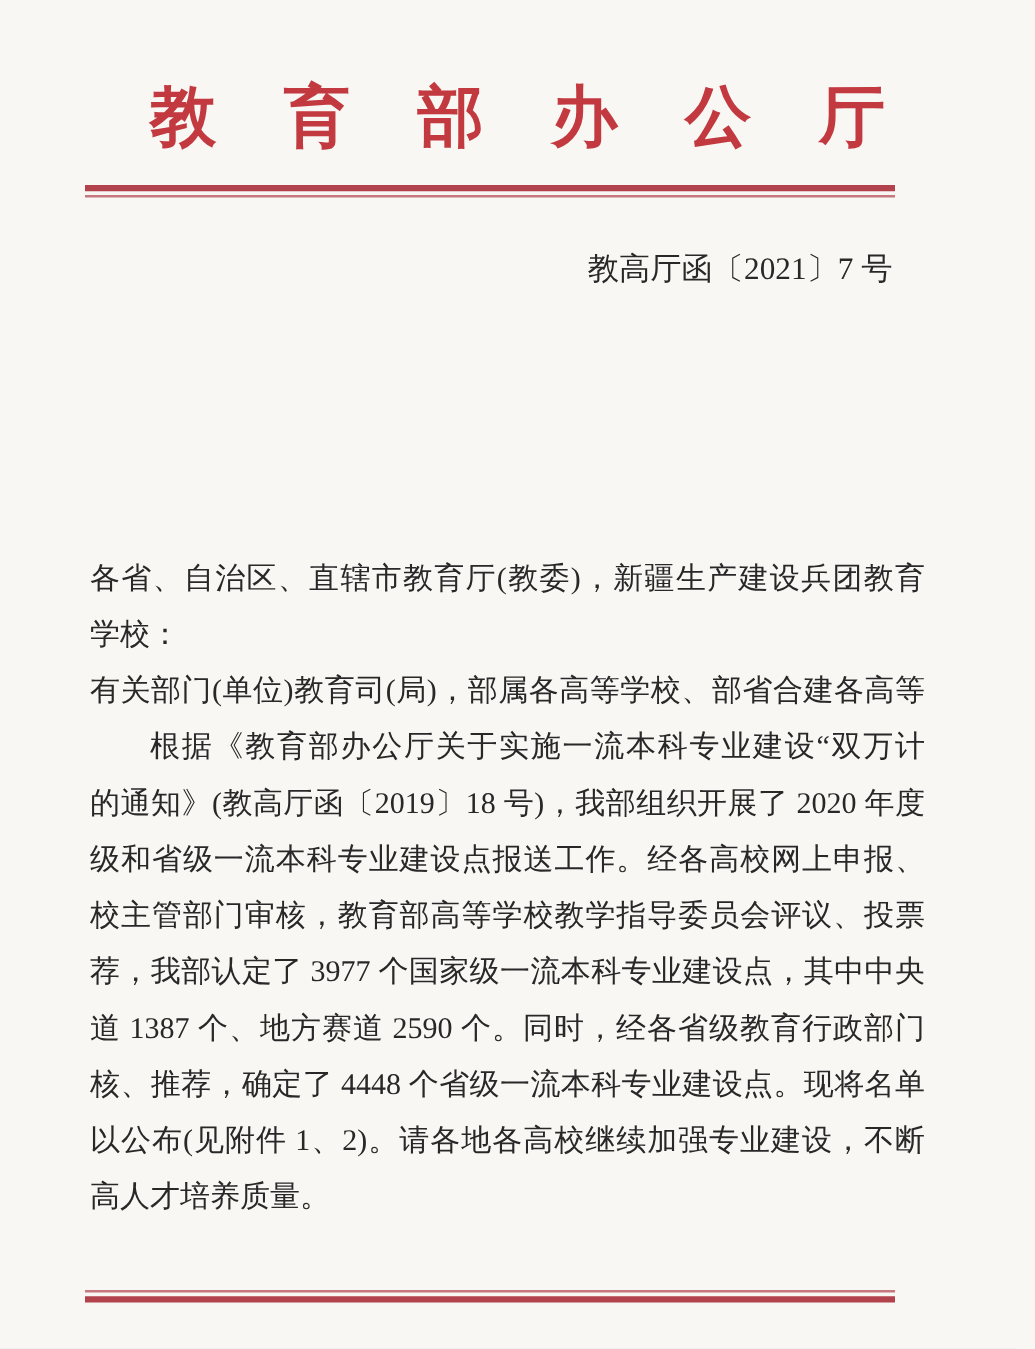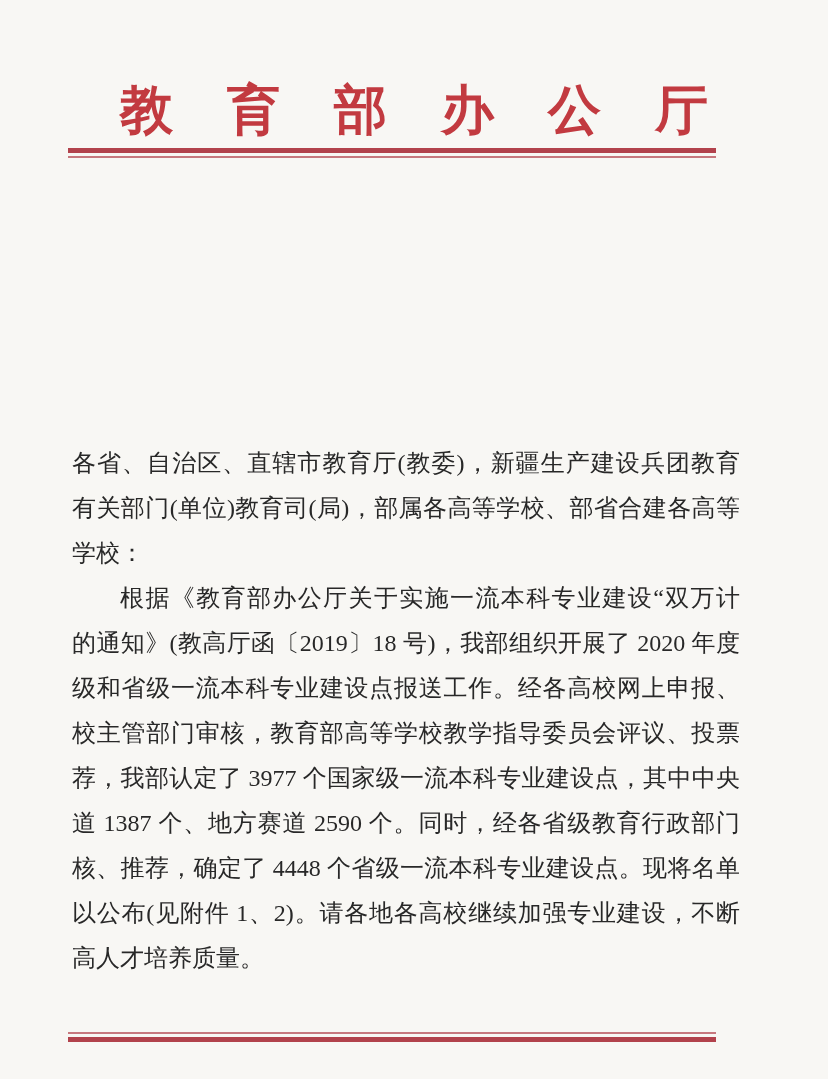--- a/index.html
+++ b/index.html
@@ -12,21 +12,21 @@
   html,body{margin:0;padding:0;background:#e9e7e3;}
   .page{
     position:relative;
     width:828px;height:1079px;
     background:var(--paper);
     overflow:hidden;
     font-family:"Liberation Serif","DejaVu Serif",serif;
   }
   
   .org-name{
-    position:absolute;top:78px;left:0;width:828px;
+    position:absolute;top:62px;left:0;width:828px;
     box-sizing:border-box;padding-left:54px;
     text-align:center;white-space:nowrap;
     font-weight:bold;font-size:53px;line-height:64px;
     letter-spacing:54px;
     color:var(--red-text);
   }
   
   .rule{position:absolute;left:68px;width:648px;}
   .rule-top{top:148px;}
   .rule-top .bar-thick{height:5px;background:var(--red-rule);}
@@ -65,26 +65,27 @@
 
 <div class="page">
 
   <div class="org-name">教育部办公厅</div>
 
   <div class="rule rule-top">
     <div class="bar-thick"></div>
     <div class="bar-thin"></div>
   </div>
 
+  <div class="doc-number">教高厅函〔2021〕7 号</div>
 
 
   <div class="body-text">
     <div class="line">各省、自治区、直辖市教育厅(教委)，新疆生产建设兵团教育局，</div>
+    <div class="line para-end">学校：</div>
     <div class="line">有关部门(单位)教育司(局)，部属各高等学校、部省合建各高等</div>
-    <div class="line para-end">学校：</div>
     <div class="line indent">根据《教育部办公厅关于实施一流本科专业建设“双万计划”</div>
     <div class="line">的通知》(教高厅函〔2019〕18 号)，我部组织开展了 2020 年度国家</div>
     <div class="line">级和省级一流本科专业建设点报送工作。经各高校网上申报、高</div>
     <div class="line">校主管部门审核，教育部高等学校教学指导委员会评议、投票推</div>
     <div class="line">荐，我部认定了 3977 个国家级一流本科专业建设点，其中中央赛</div>
     <div class="line">道 1387 个、地方赛道 2590 个。同时，经各省级教育行政部门审</div>
     <div class="line">核、推荐，确定了 4448 个省级一流本科专业建设点。现将名单予</div>
     <div class="line">以公布(见附件 1、2)。请各地各高校继续加强专业建设，不断提</div>
     <div class="line para-end">高人才培养质量。</div>
   </div>

